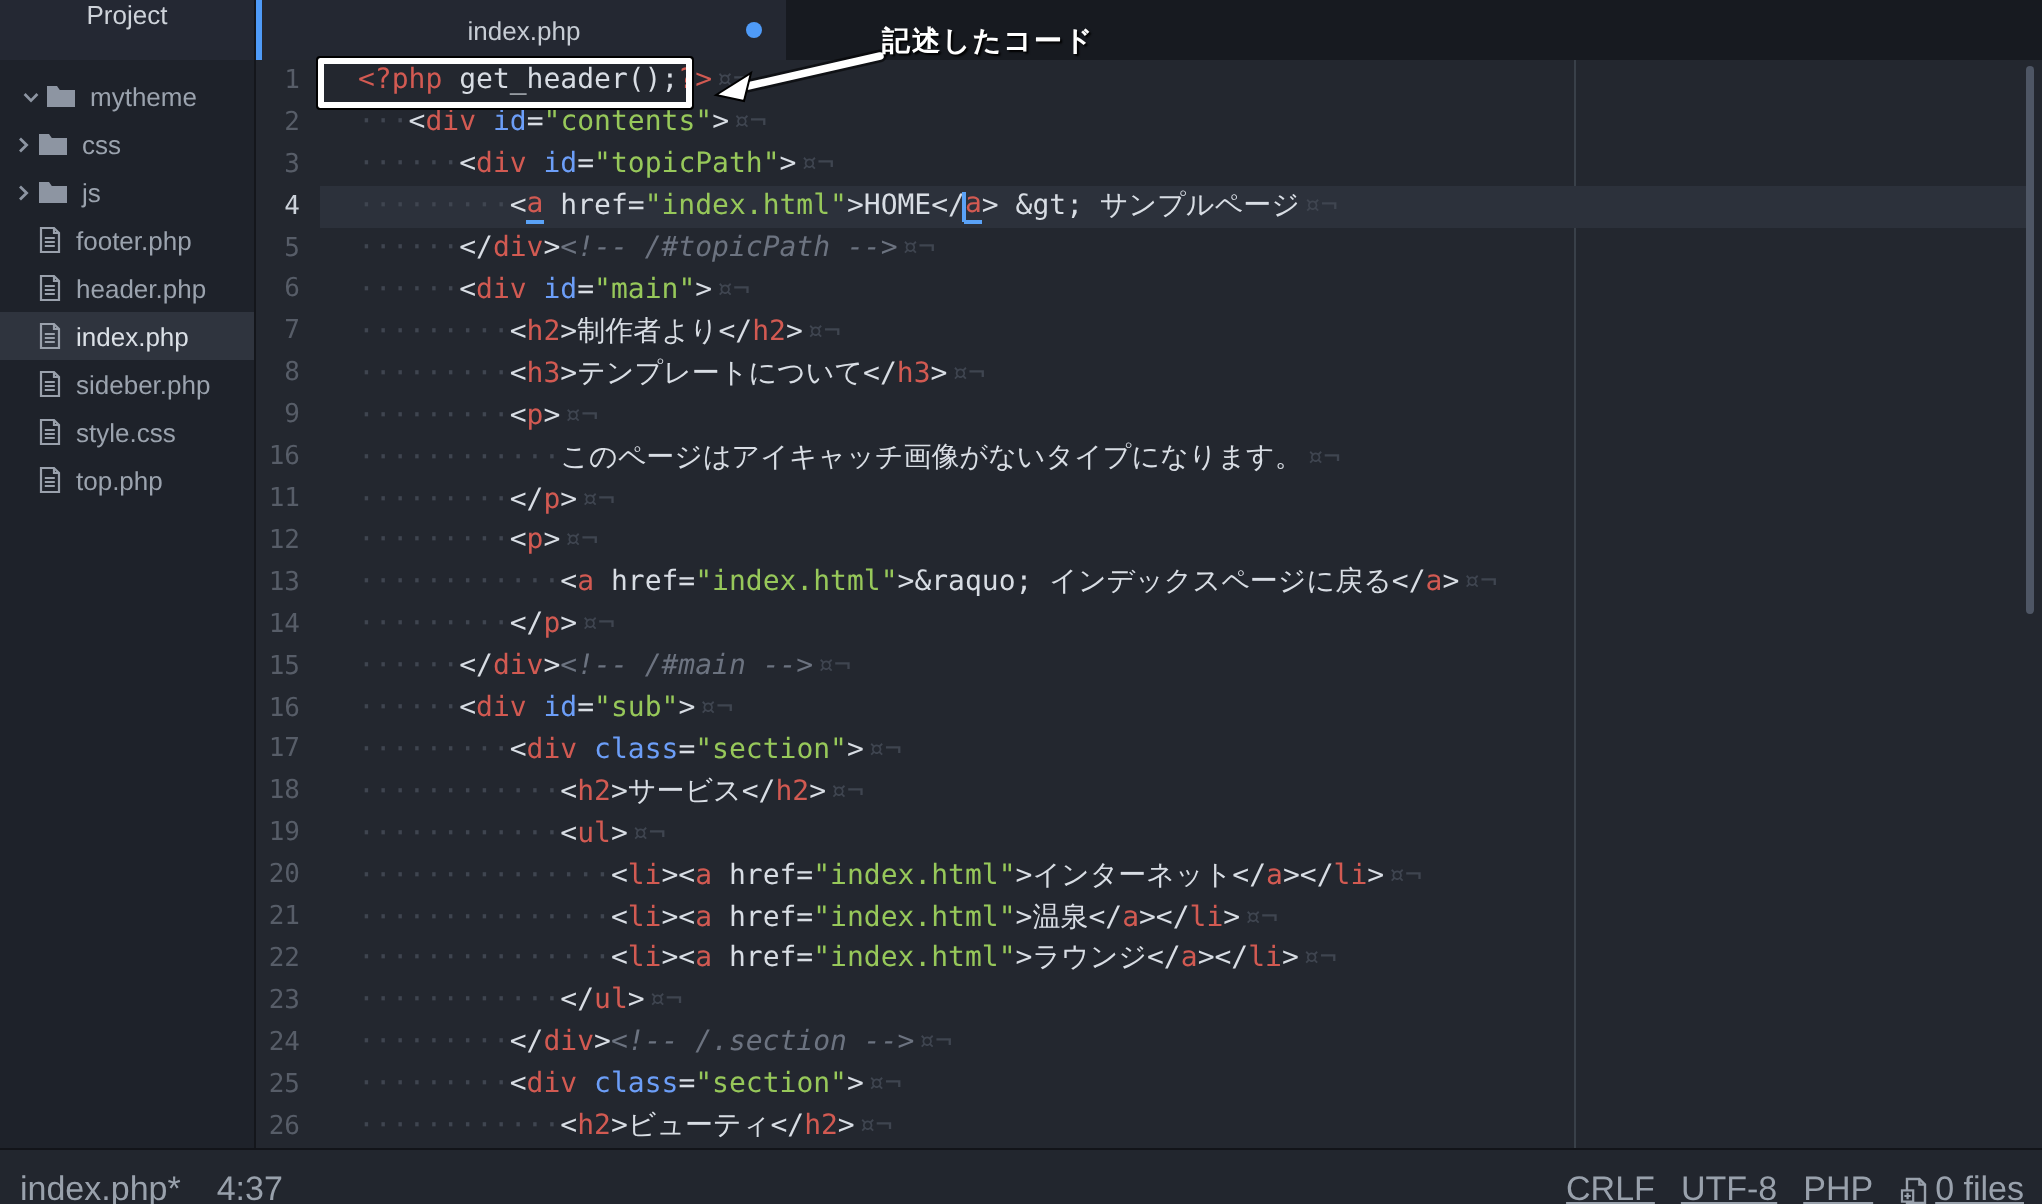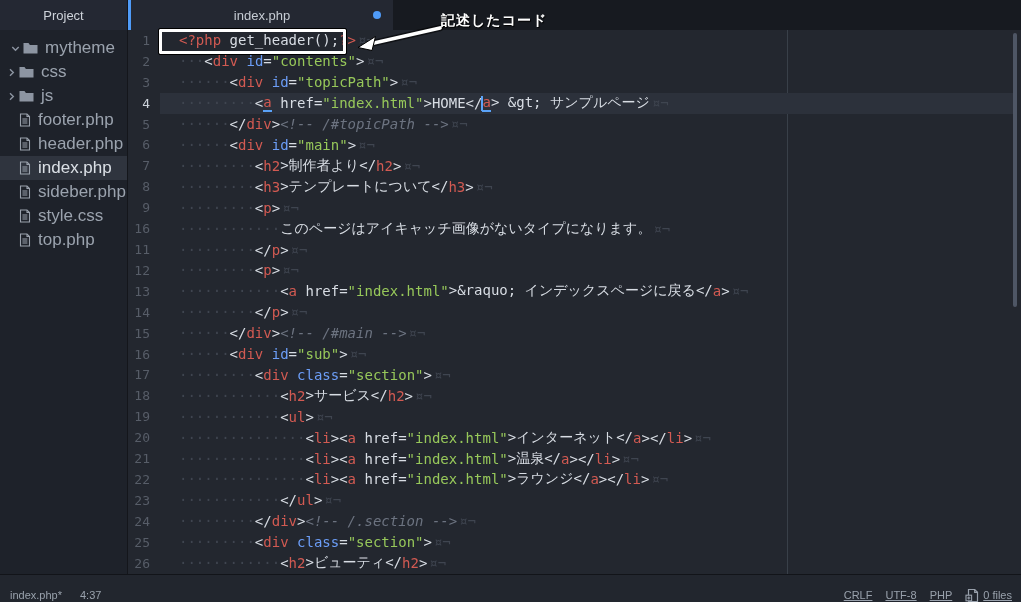--- a/index.html
+++ b/index.html
@@ -10,26 +10,26 @@
     font-family:"Liberation Sans", sans-serif;
     -webkit-font-smoothing:antialiased;
   }
 
   
   .sidebar {
     position:absolute; left:0; top:0; width:128px; height:574px;
     background:#1e222a; border-right:1px solid #14161b;
   }
   .sidebar-header {
-    height:30px; background:#242833; display:flex; align-items:center; justify-content:center;
+    height:30px; background:#242833; display:flex; justify-content:center;
     color:#ced3da; font-size:13px;
   }
   .tree { margin-top:6px; }
   .tree-row {
-    height:24px; display:flex; align-items:center; color:#9ba3ae; font-size:17px;
+    height:24px; display:flex; align-items:center; color:#9ba3ae; font-size:13px;
     cursor:default; white-space:nowrap;
   }
   .tree-row.selected { background:#2f343e; color:#dbe0e6; }
   .tree-row .chev { width:15px; display:inline-flex; justify-content:center; flex:0 0 15px; }
   .tree-row .ticon { margin-right:7px; display:inline-flex; flex:0 0 auto; }
   .lvl0 { padding-left:8px; }
   .lvl1 { padding-left:4px; }
 
   
   .topbar {
@@ -78,21 +78,21 @@
     margin:0 -1px; vertical-align:middle;
   }
   .scroll-thumb {
     position:absolute; right:4px; top:3px; width:4px; height:274px;
     background:#4e5665; border-radius:2px;
   }
 
   
   .statusbar {
     position:absolute; left:0; right:0; bottom:0; height:28px; background:#22262e;
-    border-top:1px solid #121419; color:#99a1ac; font-size:11px;
+    border-top:1px solid #121419; color:#99a1ac; font-size:17px;
     display:flex; align-items:center; padding:13px 9px 0 10px;
   }
   .sb-left { display:flex; align-items:center; }
   .sb-cursorpos { margin-left:18px; }
   .sb-right { margin-left:auto; display:flex; align-items:center; gap:13px;text-decoration:underline; }
   .sb-files { display:flex; align-items:center; gap:4px; }
 
   
   .anno-box {
     position:absolute; left:159px; top:29px; width:187px; height:25px;

